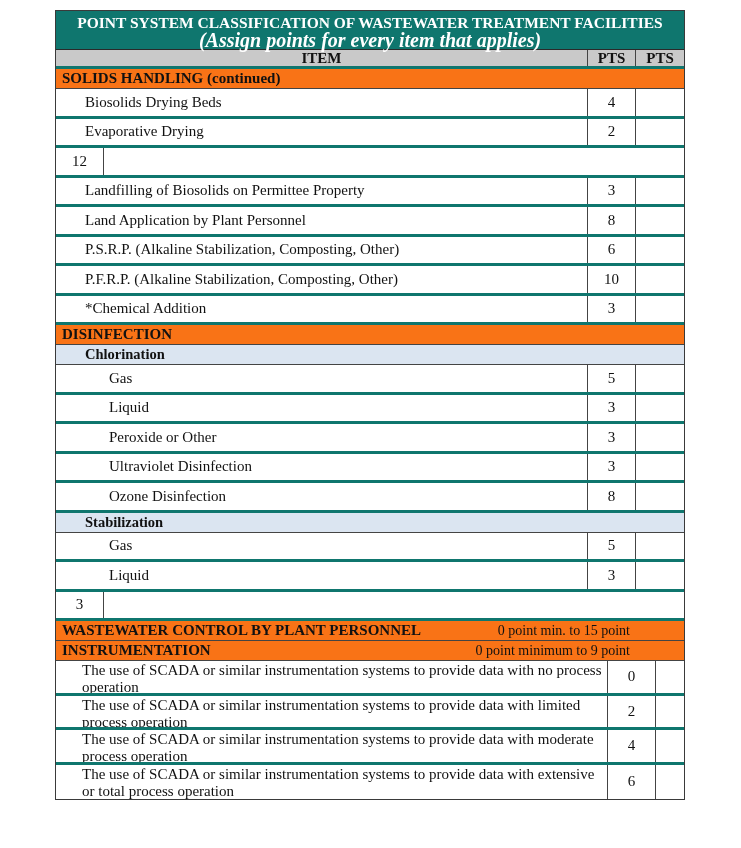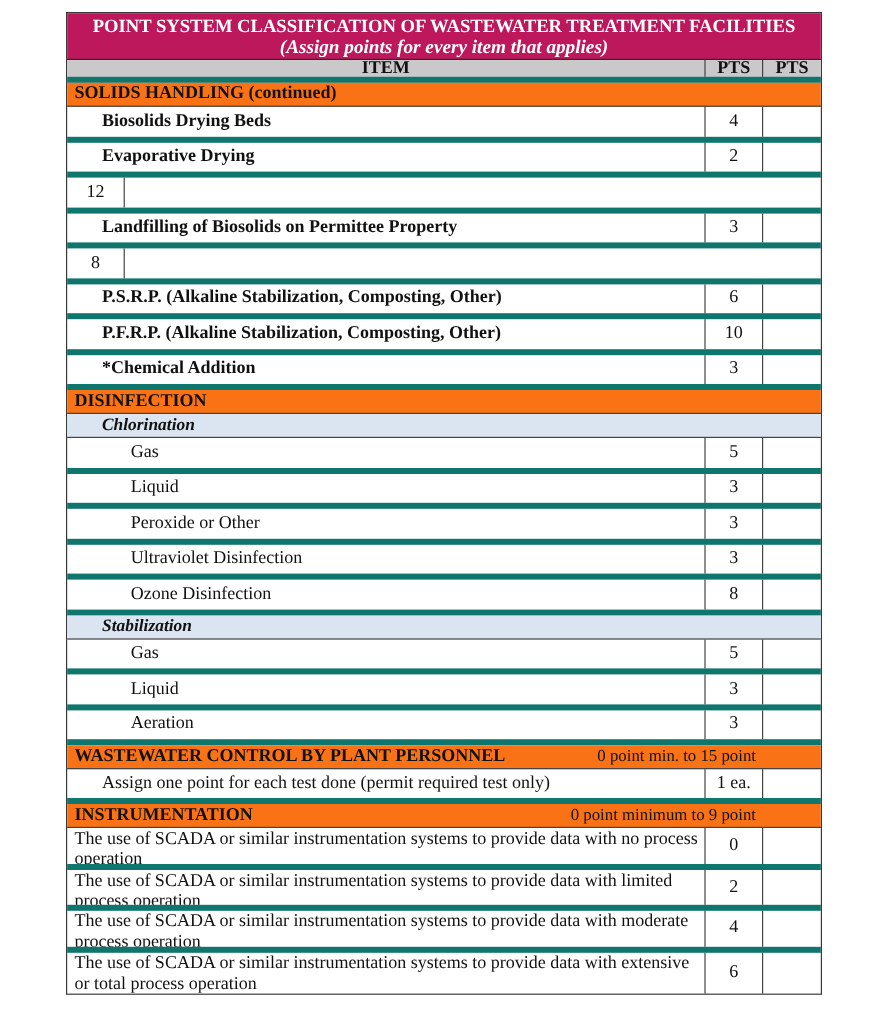--- a/index.html
+++ b/index.html
@@ -1,38 +1,38 @@
 <!DOCTYPE html>
 <html><head>
   <meta charset="utf-8">
   <style>
     html, body { margin:0; padding:0; background:#ffffff; }
     body { width:741px; height:848px; position:relative; font-family:"Liberation Serif", "DejaVu Serif", serif; color:#111; }
     .tbl { position:absolute; left:55px; top:10px; width:630px; border:1px solid #3a3a3a; box-sizing:border-box; }
-    .title { background:#be185d; color:#fff; text-align:center; border-bottom:1px solid #2a2a2a; }
+    .title { background:#0f766e; color:#fff; text-align:center; border-bottom:1px solid #2a2a2a; }
     .title .t1 { font-weight:bold; font-size:15.5px; line-height:19px; padding-top:2px; }
-    .title .t2 { font-weight:bold; font-style:italic; font-size:16px; line-height:16px; padding-bottom:1px; }
-    .row { display:flex; border-bottom:5px solid #0f766e; box-sizing:border-box; }
+    .title .t2 { font-weight:bold; font-style:italic; font-size:20px; line-height:16px; padding-bottom:1px; }
+    .row { display:flex; border-bottom:3px solid #0f766e; box-sizing:border-box; }
     .row:last-child { border-bottom:none; }
     .c-item { flex:0 0 532px; box-sizing:border-box; border-right:1px solid #444; display:flex; align-items:center; font-size:15px; }
     .c-pts { flex:0 0 48px; box-sizing:border-box; border-right:1px solid #444; display:flex; align-items:center; justify-content:center; font-size:15px; }
     .c-pts2 { flex:1 1 auto; display:flex; align-items:center; justify-content:center; font-size:15px; }
     .hdr { background:#c9c9c9; height:19px; font-weight:bold; }
     .hdr .c-item { justify-content:center; }
     .sec { background:#f97316; height:20px; font-weight:bold; font-size:15px; display:flex; align-items:center; padding-left:6px; border-bottom:1px solid #444; box-sizing:border-box; justify-content:space-between; padding-right:54px; }
     .sec .range { font-weight:normal; font-size:14px; }
-    .sub { background:#dbe5f1; height:20px; font-weight:bold; font-style:italic; font-size:14.5px; display:flex; align-items:center; padding-left:29px; border-bottom:1px solid #444; box-sizing:border-box; }
+    .sub { background:#dbe5f1; height:20px; font-weight:bold; font-size:14.5px; display:flex; align-items:center; padding-left:29px; border-bottom:1px solid #444; box-sizing:border-box; }
     .std { height:29.5px; }
-    .std .c-item { padding-left:29px;font-weight:bold; }
+    .std .c-item { padding-left:29px; }
     .ind { height:29.5px; }
     .ind .c-item { padding-left:53px; }
     .lab { height:29px; }
     .lab .c-item { padding-left:29px; }
     .sc { height:34.5px; }
-    .sc .c-item { padding-left:6px; font-size:15px; line-height:17px; align-items:flex-start; padding-top:1px; overflow:hidden; }
+    .sc .c-item { padding-left:6px; font-size:15px; line-height:17px; align-items:flex-start; padding-top:1px; overflow:hidden;margin-left:20px; }
   </style>
 </head>
 <body>
 
 <div class="tbl">
   <div class="title">
     <div class="t1">POINT SYSTEM CLASSIFICATION OF WASTEWATER TREATMENT FACILITIES</div>
     <div class="t2">(Assign points for every item that applies)</div>
   </div>
 
@@ -58,20 +58,21 @@
   <div class="row std">
       <div class="c-pts">12</div>
       <div class="c-pts2"></div>
     </div>
   <div class="row std">
       <div class="c-item">Landfilling of Biosolids on Permittee Property</div>
       <div class="c-pts">3</div>
       <div class="c-pts2"></div>
     </div>
   <div class="row std">
+      <div class="c-item">Land Application by Plant Personnel</div>
       <div class="c-pts">8</div>
       <div class="c-pts2"></div>
     </div>
   <div class="row std">
       <div class="c-item">P.S.R.P. (Alkaline Stabilization, Composting, Other)</div>
       <div class="c-pts">6</div>
       <div class="c-pts2"></div>
     </div>
   <div class="row std">
       <div class="c-item">P.F.R.P. (Alkaline Stabilization, Composting, Other)</div>
@@ -123,34 +124,28 @@
       <div class="c-item">Gas</div>
       <div class="c-pts">5</div>
       <div class="c-pts2"></div>
     </div>
   <div class="row ind">
       <div class="c-item">Liquid</div>
       <div class="c-pts">3</div>
       <div class="c-pts2"></div>
     </div>
   <div class="row ind">
-      <div class="c-item">Aeration</div>
       <div class="c-pts">3</div>
       <div class="c-pts2"></div>
     </div>
 
   <div class="sec">
     <span>WASTEWATER CONTROL BY PLANT PERSONNEL</span>
     <span class="range">0 point min. to 15 point</span>
   </div>
-  <div class="row lab">
-      <div class="c-item">Assign one point for each test done (permit required test only)</div>
-      <div class="c-pts">1 ea.</div>
-      <div class="c-pts2"></div>
-    </div>
 
   <div class="sec">
     <span>INSTRUMENTATION</span>
     <span class="range">0 point minimum to 9 point</span>
   </div>
   <div class="row sc">
       <div class="c-item">The use of SCADA or similar instrumentation systems to provide data with no process  operation</div>
       <div class="c-pts">0</div>
       <div class="c-pts2"></div>
     </div>

